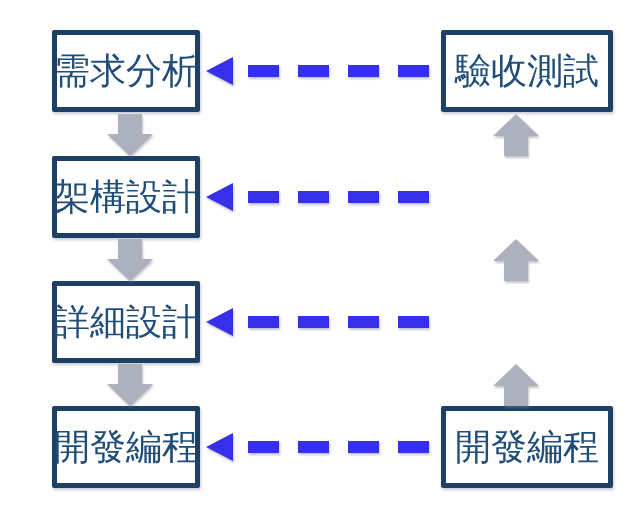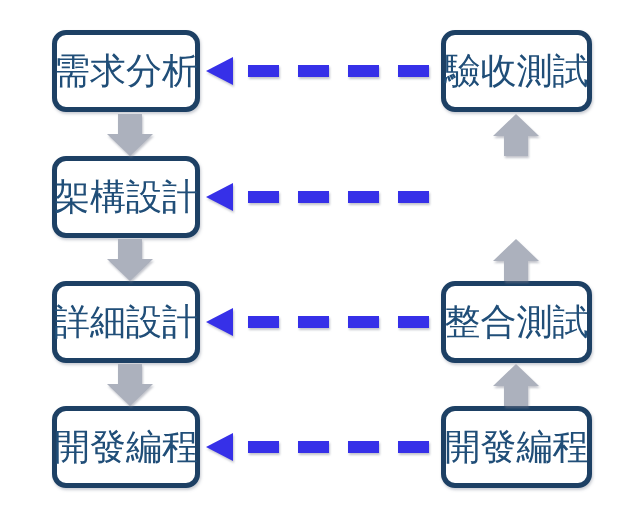--- a/index.html
+++ b/index.html
@@ -14,35 +14,35 @@
     height: 510px;
     background: #ffffff;
     overflow: hidden;
   }
   .phase-box {
     position: absolute;
     box-sizing: border-box;
     height: 82px;
     background: #ffffff;
     border: 5px solid #1d4064;
-    border-radius: 14px;
+    border-radius: 2px;
     display: flex;
     align-items: center;
     justify-content: center;
     box-shadow: 1px 2px 3px rgba(100,110,130,0.35);
   }
   .phase-box .label {
     color: #204e78;
     font-size: 36px;
     line-height: 1;
     white-space: nowrap;
     letter-spacing: 0px;
   }
   .col-left  { left: 52px;  width: 148px; }
-  .col-right { left: 441px; width: 151px; font-family: Liberation Serif, serif; }
+  .col-right { left: 441px; width: 172px; font-family: Liberation Serif, serif; }
   .row-1 { top: 30px; }
   .row-2 { top: 156px; }
   .row-3 { top: 281px; }
   .row-4 { top: 406px; }
 
   .flow-arrow {
     position: absolute;
     width: 46px;
     height: 42px;
     filter: drop-shadow(1px 2px 1px rgba(120,125,140,0.45));
@@ -79,23 +79,20 @@
   <div class="phase-box col-left row-2">
     <span class="label">架構設計</span>
   </div>
   <div class="phase-box col-left row-4">
     <span class="label">開發編程</span>
   </div>
 
   <div class="phase-box col-right row-1">
     <span class="label">驗收測試</span>
   </div>
-  <div class="phase-box col-right row-3">
-    <span class="label">整合測試</span>
-  </div>
   <div class="phase-box col-right row-4">
     <span class="label">開發編程</span>
   </div>
 
   <svg class="flow-arrow down gap-1" viewBox="0 0 46 42">
     <path d="M11,0 L35,0 L35,20 L46,20 L23,42 L0,20 L11,20 Z" fill="#acb1bd"></path>
   </svg>
   <svg class="flow-arrow down gap-2" viewBox="0 0 46 42">
     <path d="M11,0 L35,0 L35,20 L46,20 L23,42 L0,20 L11,20 Z" fill="#acb1bd"></path>
   </svg>

